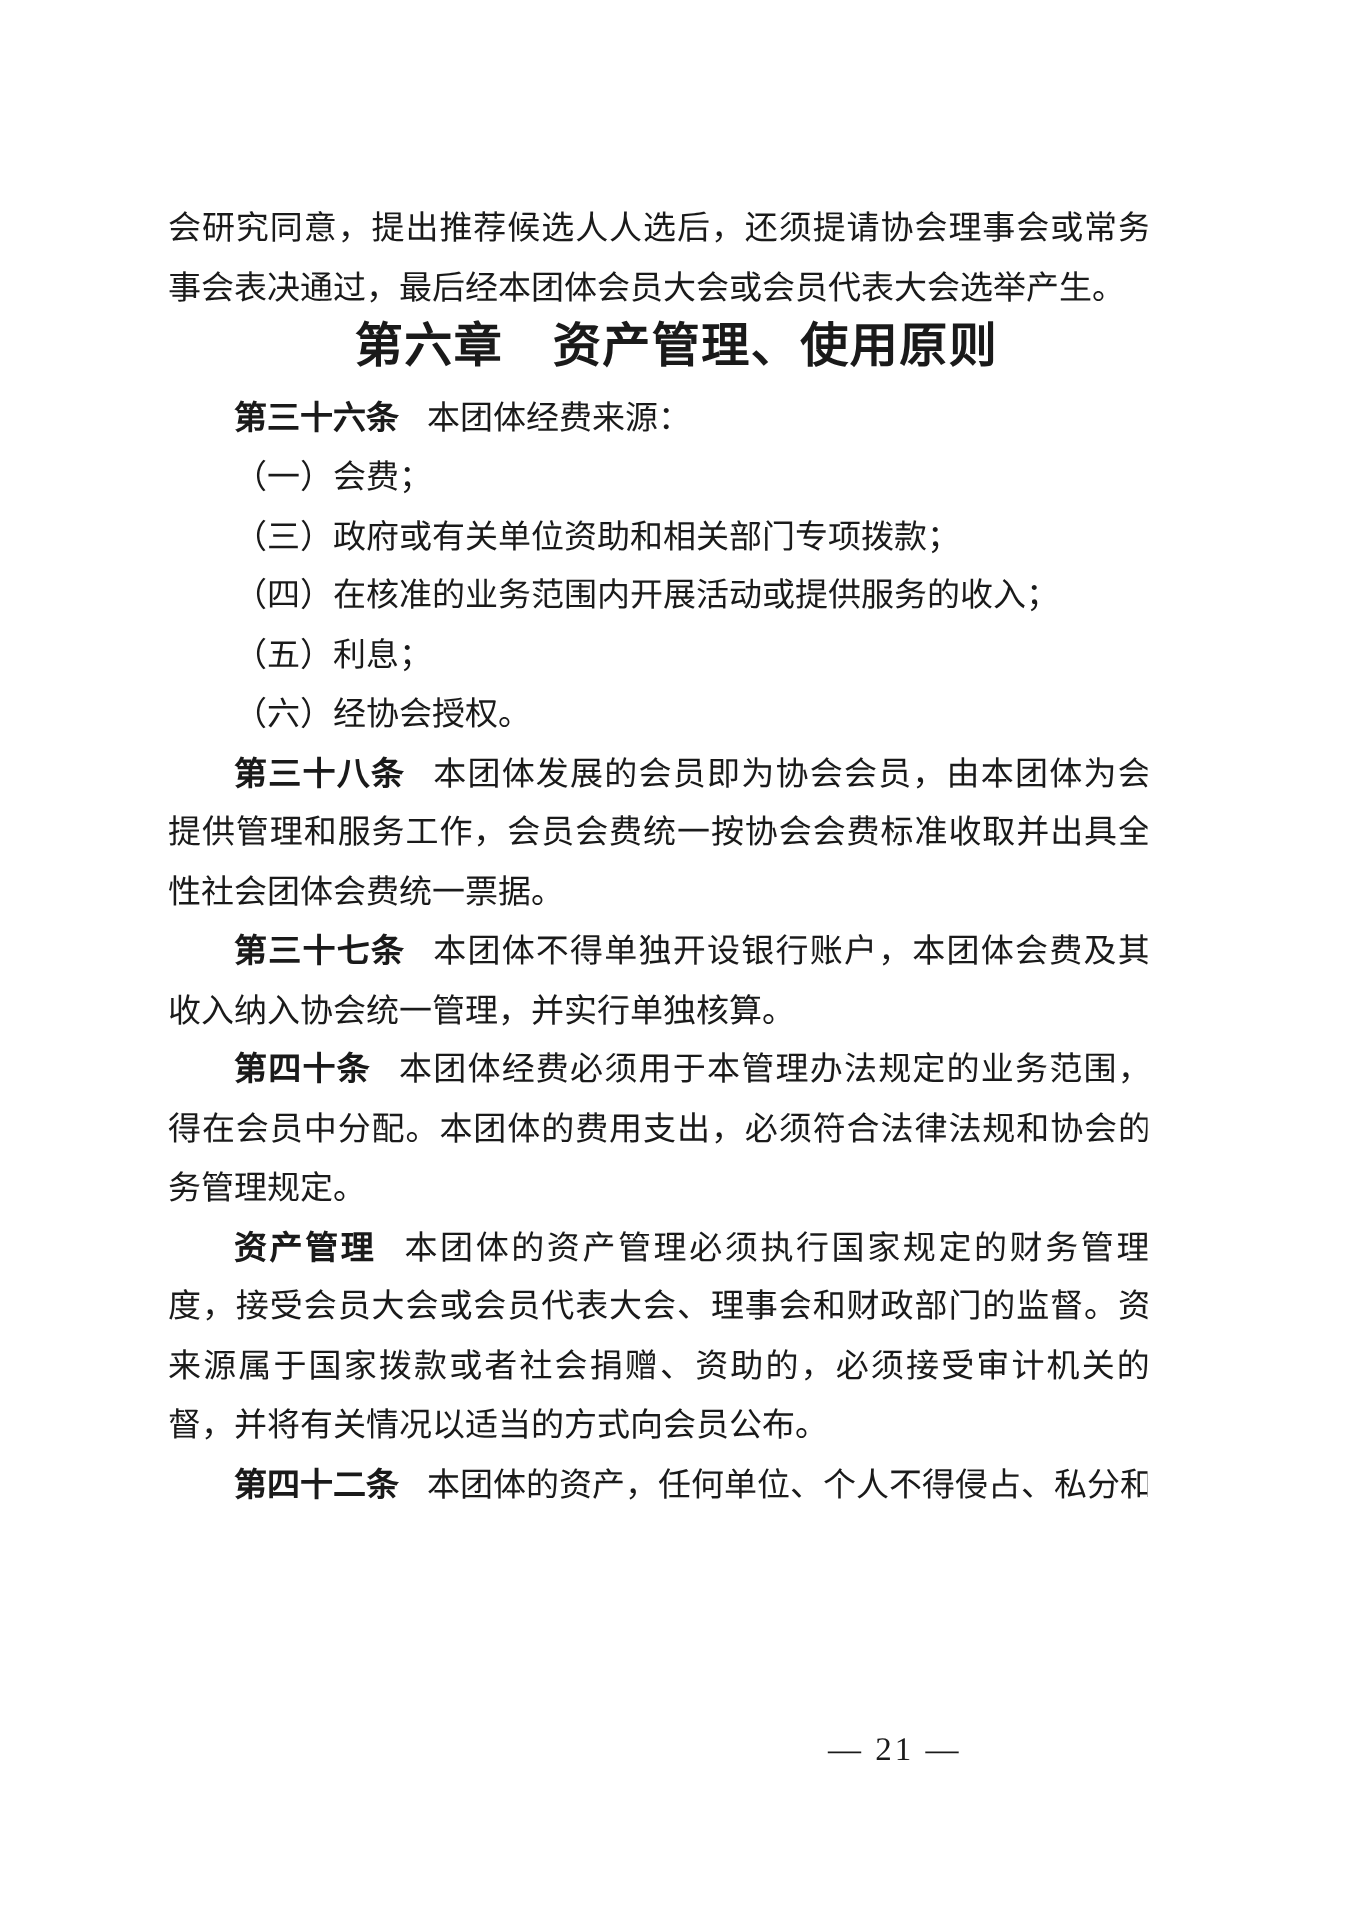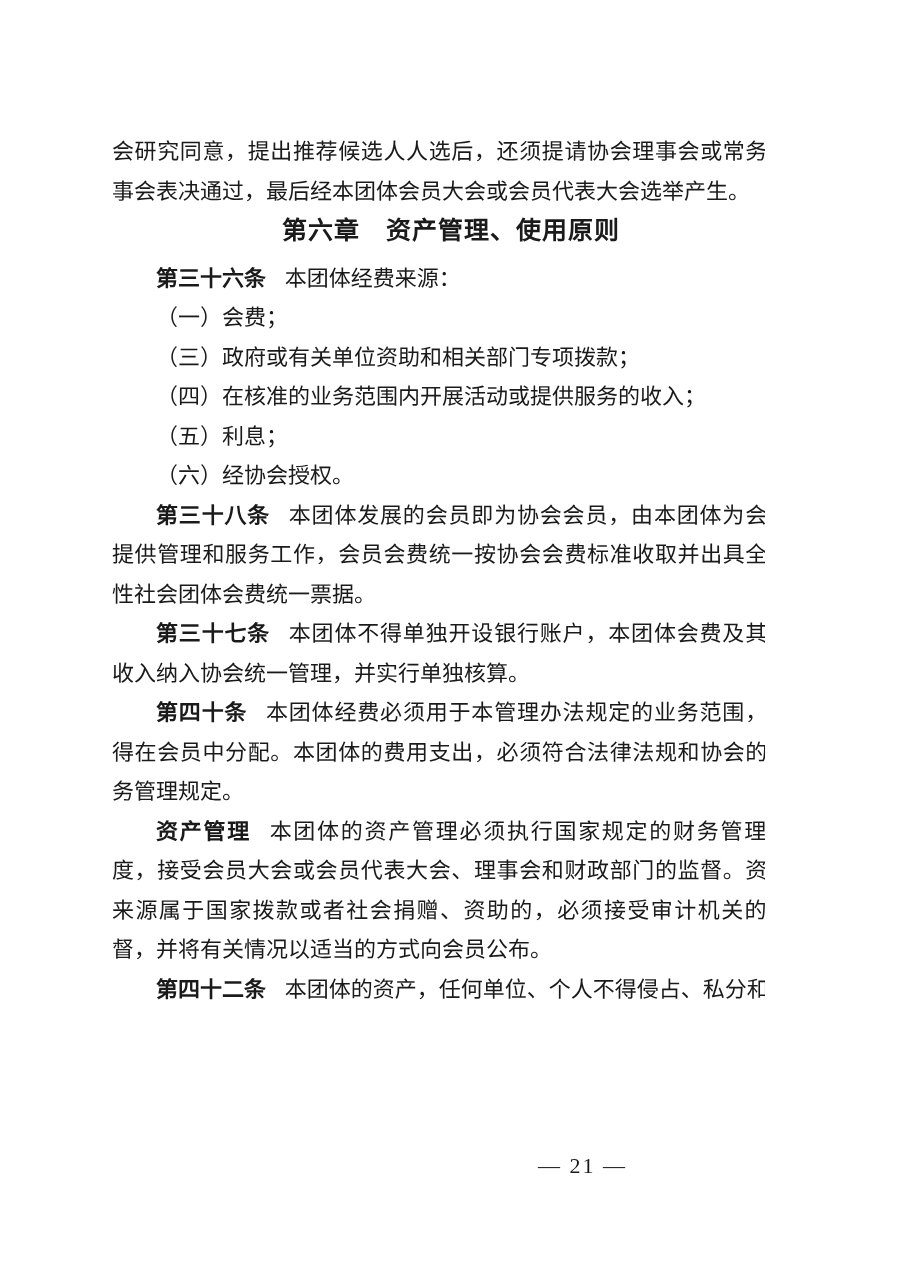--- a/index.html
+++ b/index.html
@@ -32,32 +32,32 @@
   }
   .para.no-indent {
     text-indent: 0;
   }
   .chapter-heading {
     margin: 0 0 8px 0;
     text-indent: 0;
     text-align: center;
     font-family: "Liberation Sans", "DejaVu Sans", sans-serif;
     font-weight: bold;
-    font-size: 25px;
+    font-size: 32px;
     line-height: 39.5px;
     letter-spacing: 1px;
   }
   .art-num {
     font-weight: bold;
     margin-right: 0.85em;
   }
   .page-number {
     position: absolute;
     top: 1146px;
-    right: 138px;
+    right: 124px;
     font-size: 22px;
     line-height: 39.5px;
     letter-spacing: 2px;
     color: #1a1a1a;
   }
 </style>
 </head>
 <body>
 
 <div class="page">

